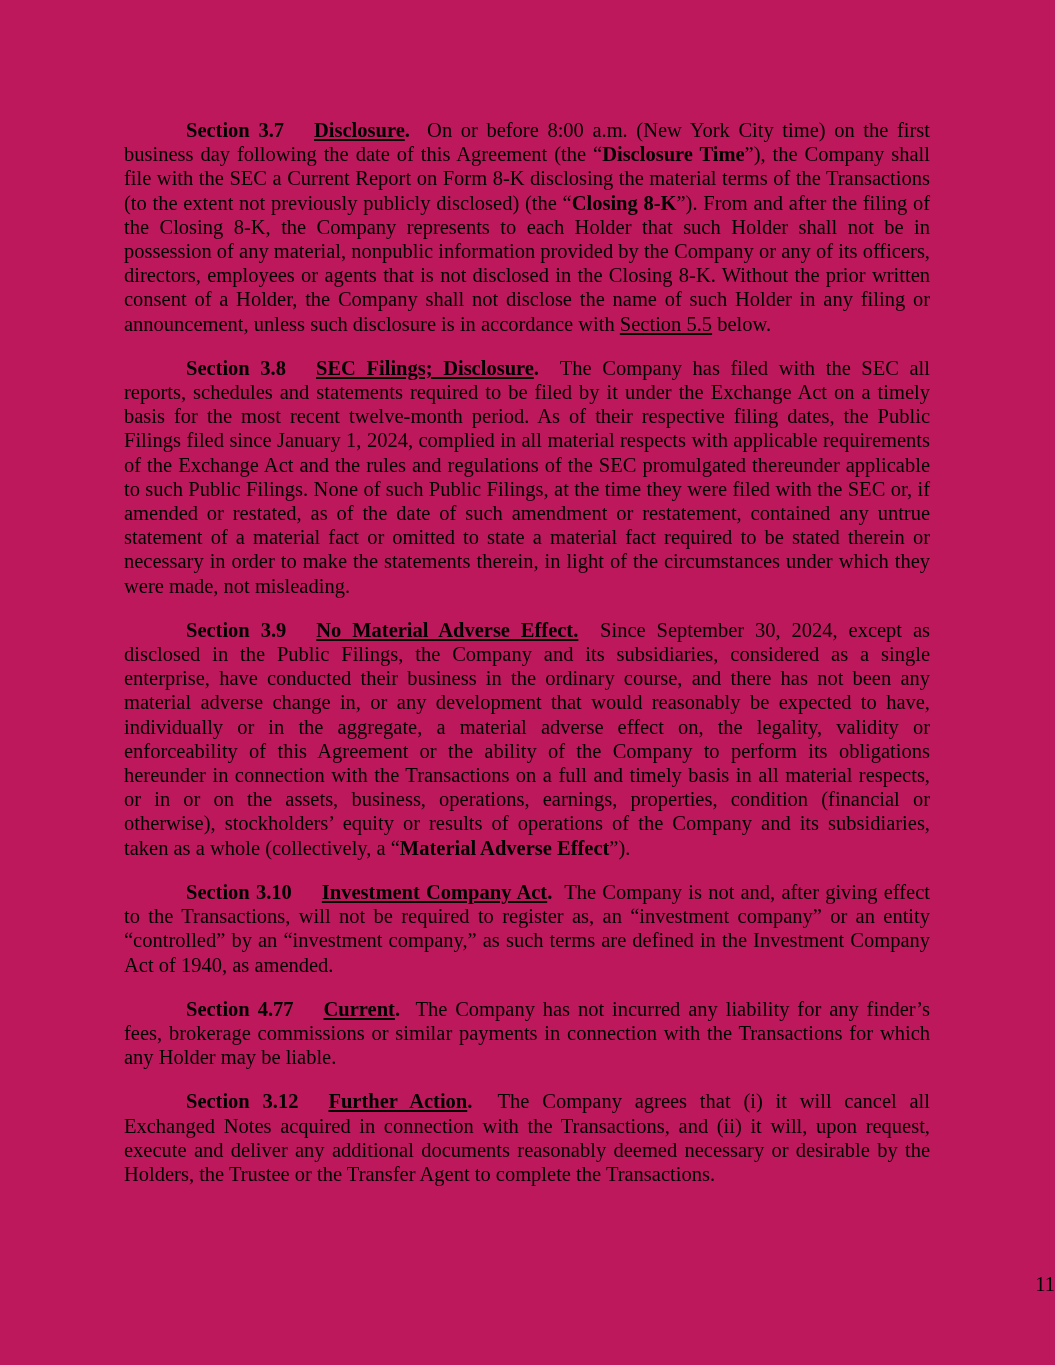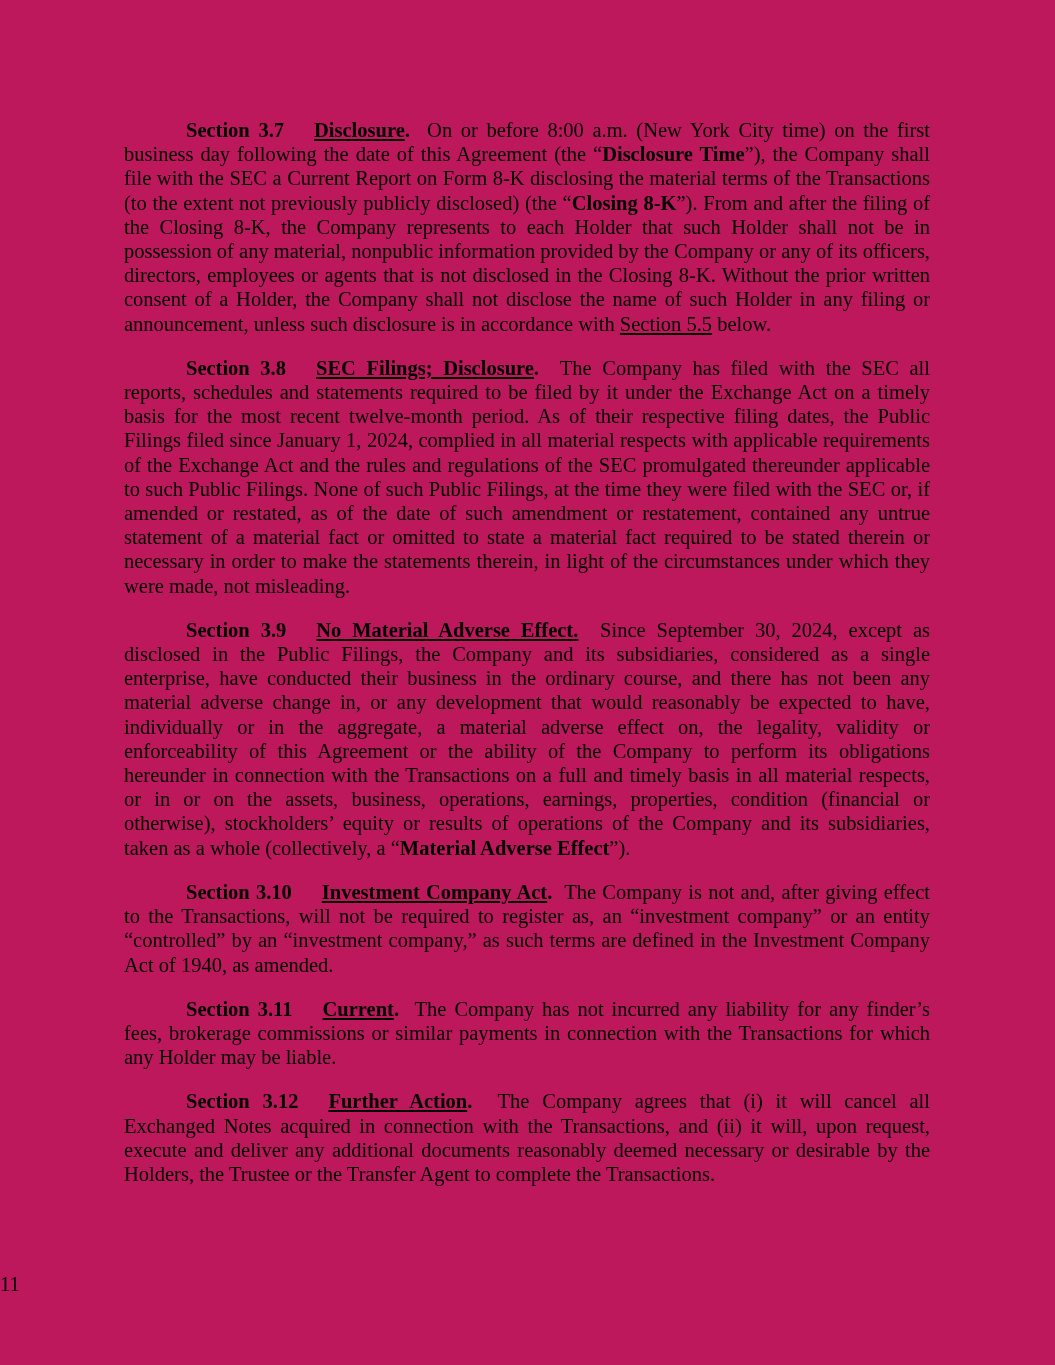--- a/index.html
+++ b/index.html
@@ -30,30 +30,30 @@
     text-indent: 62px;
   }
   .b { font-weight: bold; }
   .u { text-decoration: underline; }
   .tab { display: inline-block; width: 30px; }
   .page-number {
     position: absolute;
     top: 1272px;
     left: 0;
     width: 100%;
-    text-align: left;
+    text-align: right;
     font-size: 20.5px;
   }
 </style>
 </head>
 <body>
 
 <div class="page">
   <div class="content">
     <p class="para"><span class="b">Section 3.7</span><span class="tab"></span><span class="b u">Disclosure</span><span class="b">.</span><span>&nbsp; On or before 8:00 a.m. (New York City time) on the first business day following the date of this Agreement (the “</span><span class="b">Disclosure Time</span><span>”), the Company shall file with the SEC a Current Report on Form 8-K disclosing the material terms of the Transactions (to the extent not previously publicly disclosed) (the “</span><span class="b">Closing 8-K</span><span>”). From and after the filing of the Closing 8-K, the Company represents to each Holder that such Holder shall not be in possession of any material, nonpublic information provided by the Company or any of its officers, directors, employees or agents that is not disclosed in the Closing 8-K. Without the prior written consent of a Holder, the Company shall not disclose the name of such Holder in any filing or announcement, unless such disclosure is in accordance with </span><span class="u">Section 5.5</span><span> below.</span></p>
     <p class="para"><span class="b">Section 3.8</span><span class="tab"></span><span class="b u">SEC Filings; Disclosure</span><span class="b">.</span><span>&nbsp; The Company has filed with the SEC all reports, schedules and statements required to be filed by it under the Exchange Act on a timely basis for the most recent twelve-month period. As of their respective filing dates, the Public Filings filed since January 1, 2024, complied in all material respects with applicable requirements of the Exchange Act and the rules and regulations of the SEC promulgated thereunder applicable to such Public Filings. None of such Public Filings, at the time they were filed with the SEC or, if amended or restated, as of the date of such amendment or restatement, contained any untrue statement of a material fact or omitted to state a material fact required to be stated therein or necessary in order to make the statements therein, in light of the circumstances under which they were made, not misleading.</span></p>
     <p class="para"><span class="b">Section 3.9</span><span class="tab"></span><span class="b u">No Material Adverse Effect.</span><span>&nbsp; Since September 30, 2024, except as disclosed in the Public Filings, the Company and its subsidiaries, considered as a single enterprise, have conducted their business in the ordinary course, and there has not been any material adverse change in, or any development that would reasonably be expected to have, individually or in the aggregate, a material adverse effect on, the legality, validity or enforceability of this Agreement or the ability of the Company to perform its obligations hereunder in connection with the Transactions on a full and timely basis in all material respects, or in or on the assets, business, operations, earnings, properties, condition (financial or otherwise), stockholders’ equity or results of operations of the Company and its subsidiaries, taken as a whole (collectively, a “</span><span class="b">Material Adverse Effect</span><span>”).</span></p>
     <p class="para"><span class="b">Section 3.10</span><span class="tab"></span><span class="b u">Investment Company Act</span><span class="b">.</span><span>&nbsp; The Company is not and, after giving effect to the Transactions, will not be required to register as, an “investment company” or an entity “controlled” by an “investment company,” as such terms are defined in the Investment Company Act of 1940, as amended.</span></p>
-    <p class="para"><span class="b">Section 3.11</span><span class="tab"></span><span class="b u">Current</span><span class="b">.</span><span>&nbsp; The Company has not incurred any liability for any finder’s fees, brokerage commissions or similar payments in connection with the Transactions for which any Holder may be liable.</span></p>
+    <p class="para"><span class="b">Section 4.77</span><span class="tab"></span><span class="b u">Current</span><span class="b">.</span><span>&nbsp; The Company has not incurred any liability for any finder’s fees, brokerage commissions or similar payments in connection with the Transactions for which any Holder may be liable.</span></p>
     <p class="para"><span class="b">Section 3.12</span><span class="tab"></span><span class="b u">Further Action</span><span class="b">.</span><span>&nbsp; The Company agrees that (i) it will cancel all Exchanged Notes acquired in connection with the Transactions, and (ii) it will, upon request, execute and deliver any additional documents reasonably deemed necessary or desirable by the Holders, the Trustee or the Transfer Agent to complete the Transactions.</span></p>
   </div>
   <div class="page-number">11</div>
 </div>
 
 </body></html>

